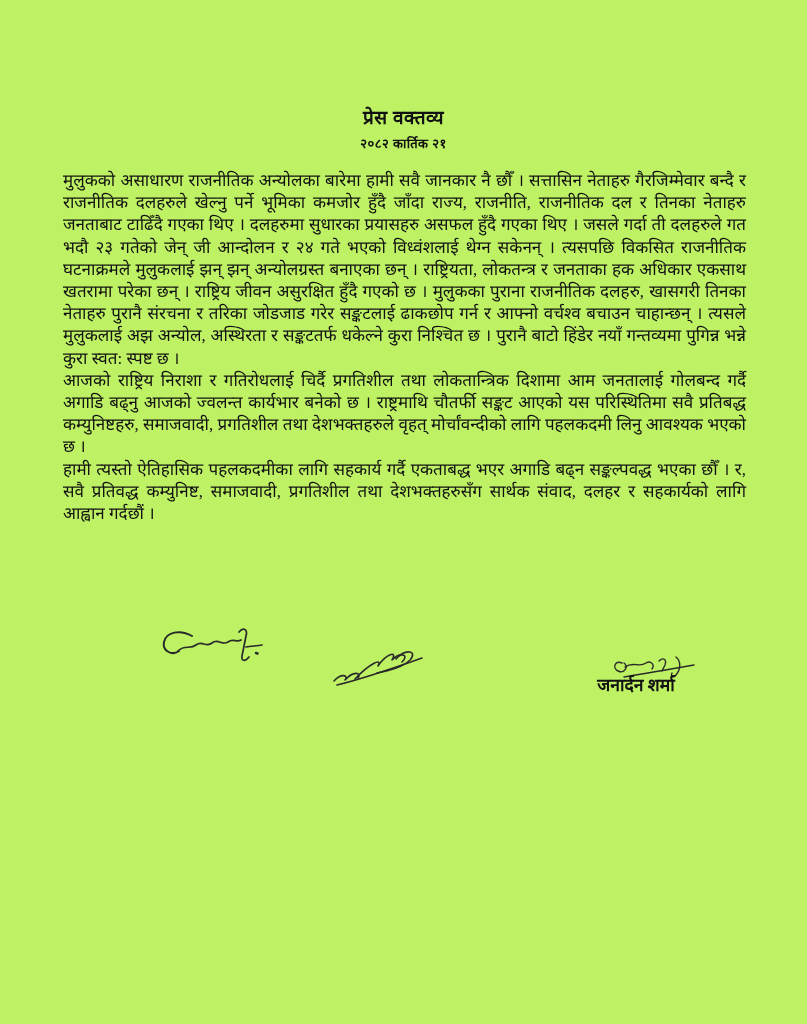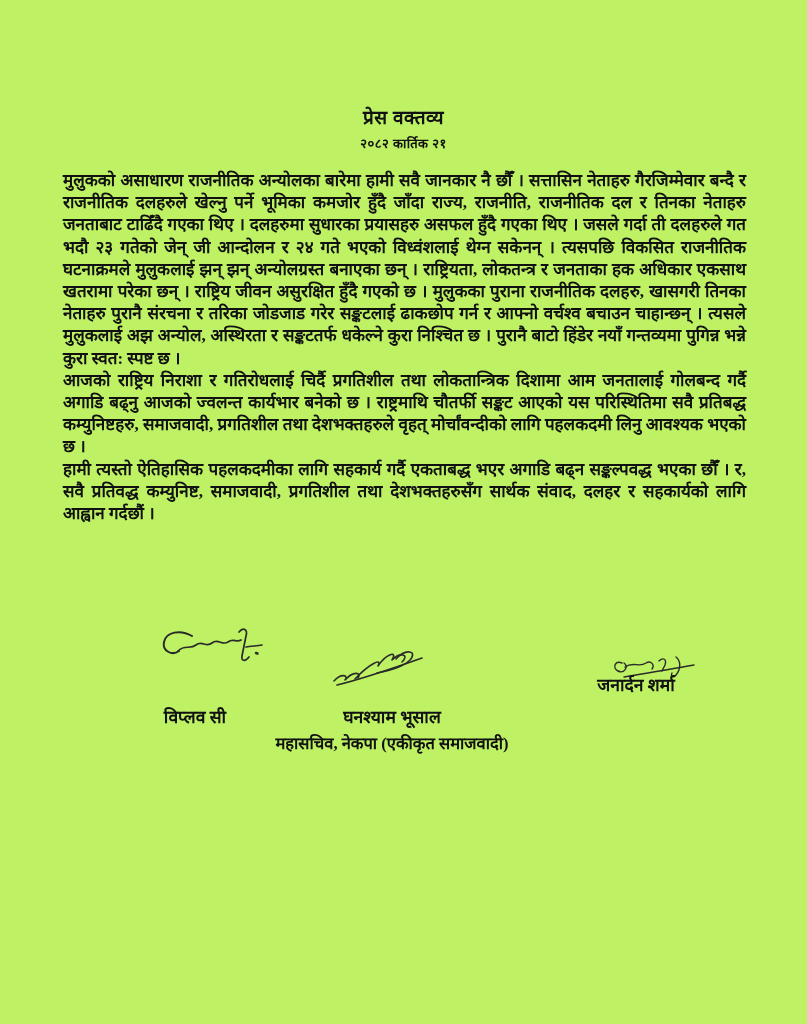--- a/index.html
+++ b/index.html
@@ -36,21 +36,21 @@
     letter-spacing: 0.5px;
   }
   .body-text {
     position: absolute;
     top: 170px;
     left: 63px;
     width: 683px;
     font-size: 17px;
     line-height: 22.2px;
     text-align: justify;
-    font-weight: 700;
+    font-weight: 400;
   }
   .body-text p {
     margin: 0;
     padding: 0;
   }
   .sig {
     position: absolute;
   }
   .sig svg {
     display: block;
@@ -116,25 +116,20 @@
     <svg width="92" height="34" viewBox="0 0 92 34">
       <path d="M16,11 C9,8 6,16 12,19 C18,22 23,15 18,11" stroke-width="1.4"></path>
       <path d="M19,15 C27,9 33,16 40,11 C45,8 49,13 46,17" stroke-width="1.4"></path>
       <path d="M53,9 C57,5 61,7 59,13 L56,19" stroke-width="1.4"></path>
       <path d="M70,5 C75,9 75,17 70,23 C68,26 64,25 66,21" stroke-width="1.4"></path>
       <path d="M18,25 C42,21 66,17 88,13" stroke-width="1.4"></path>
     </svg>
   </div>
 
   <div class="signatory col1">
-    <div class="name">विप्लव सी</div>
   </div>
 
-  <div class="signatory col2">
-    <div class="name">घनश्याम भूसाल</div>
-    <div class="role">महासचिव, नेकपा (एकीकृत समाजवादी)</div>
-  </div>
 
   <div class="signatory col3">
     <div class="name">जनार्दन शर्मा</div>
   </div>
 
 </div>
 
 </body></html>

